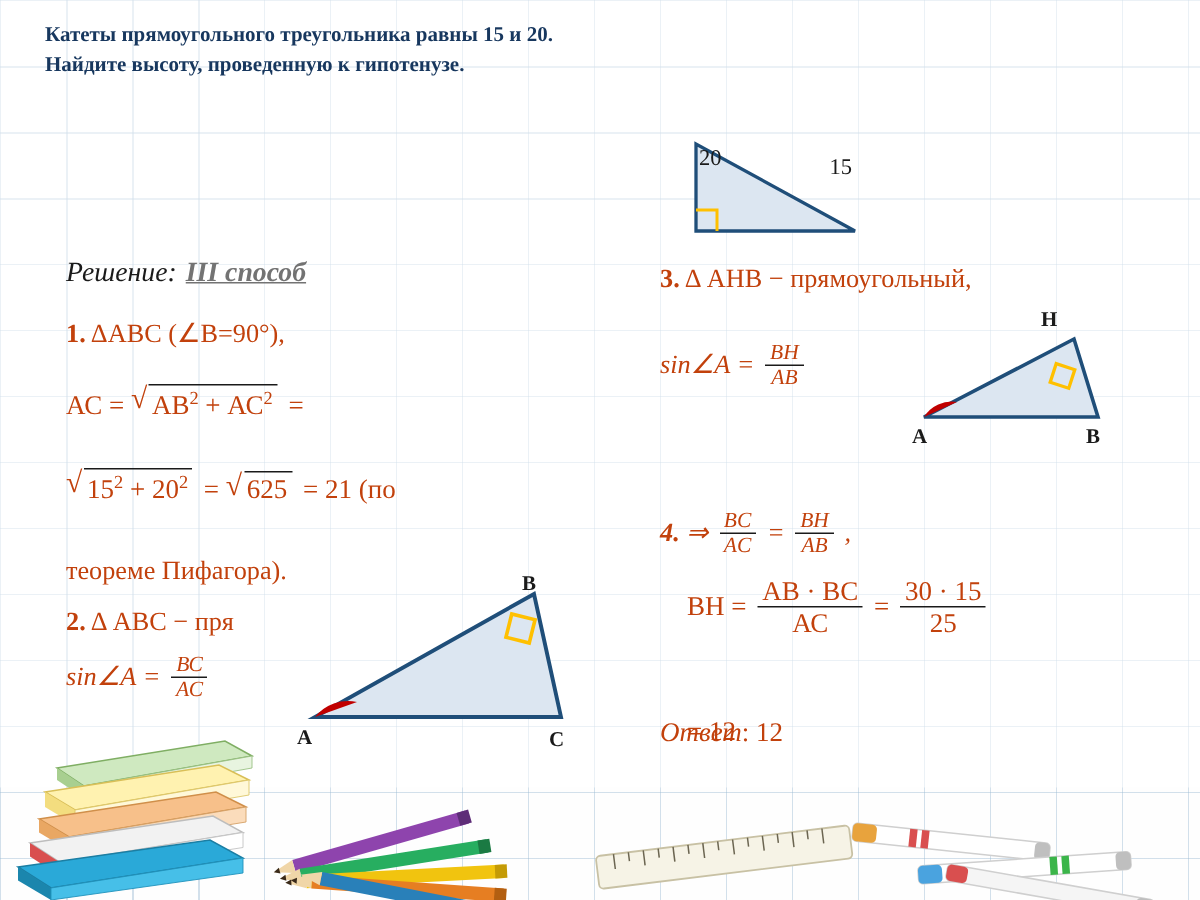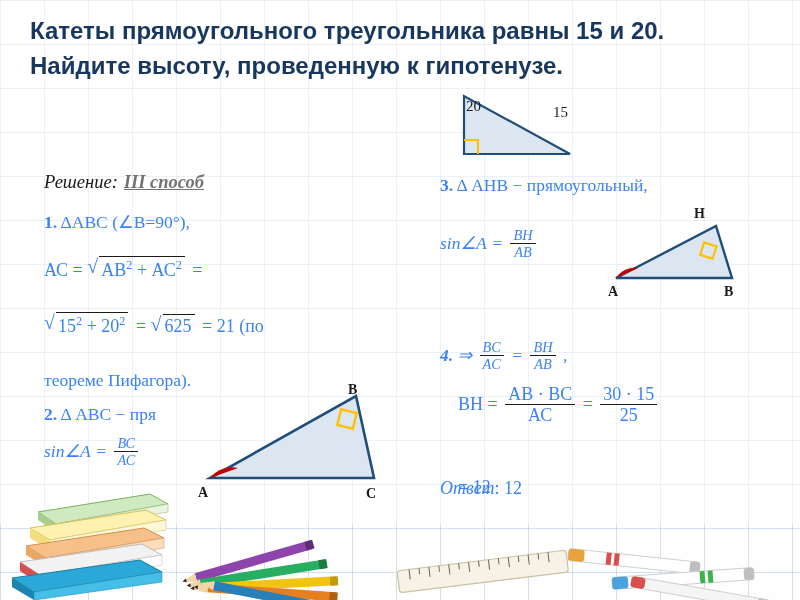--- a/index.html
+++ b/index.html
@@ -37,25 +37,25 @@
     left: 0; top: 0;
     width: 800px; height: 525px;
     background: rgba(255,255,255,0.55);
   }
 
   .title {
     position: absolute;
     left: 30px;
     top: 14px;
     width: 740px;
-    font-size: 24px;
+    font-size: 14px;
     font-weight: bold;
     color: #17375e;
     line-height: 1.45;
-    font-family: Liberation Sans, sans-serif;
+    font-family: Liberation Serif, serif;
   }
 
   .given {
     position: absolute;
     left: 30px;
     top: 84px;
     width: 420px;
     font-size: 17px;
     color: #1a1a1a;
     line-height: 1.5;
@@ -87,21 +87,21 @@
     color: #737373;
     font-weight: bold;
     text-decoration: underline;
     font-style: italic;
     margin-left: 6px;
   }
 
   .step {
     position: absolute;
     font-size: 17.5px;
-    color: #3b82f6;
+    color: #c2410c;
   }
   .step b { font-weight: bold; }
 
   .s1 { left: 44px; top: 212px; }
   .s1b { left: 44px; top: 256px; font-size: 18px; }
   .s1c { left: 44px; top: 312px; font-size: 18px; }
   .s1d { left: 44px; top: 370px; font-size: 17.5px; }
   .s2 { left: 44px; top: 404px; }
   .s2b { left: 44px; top: 436px; font-style: italic; font-size: 17.5px; }
 

